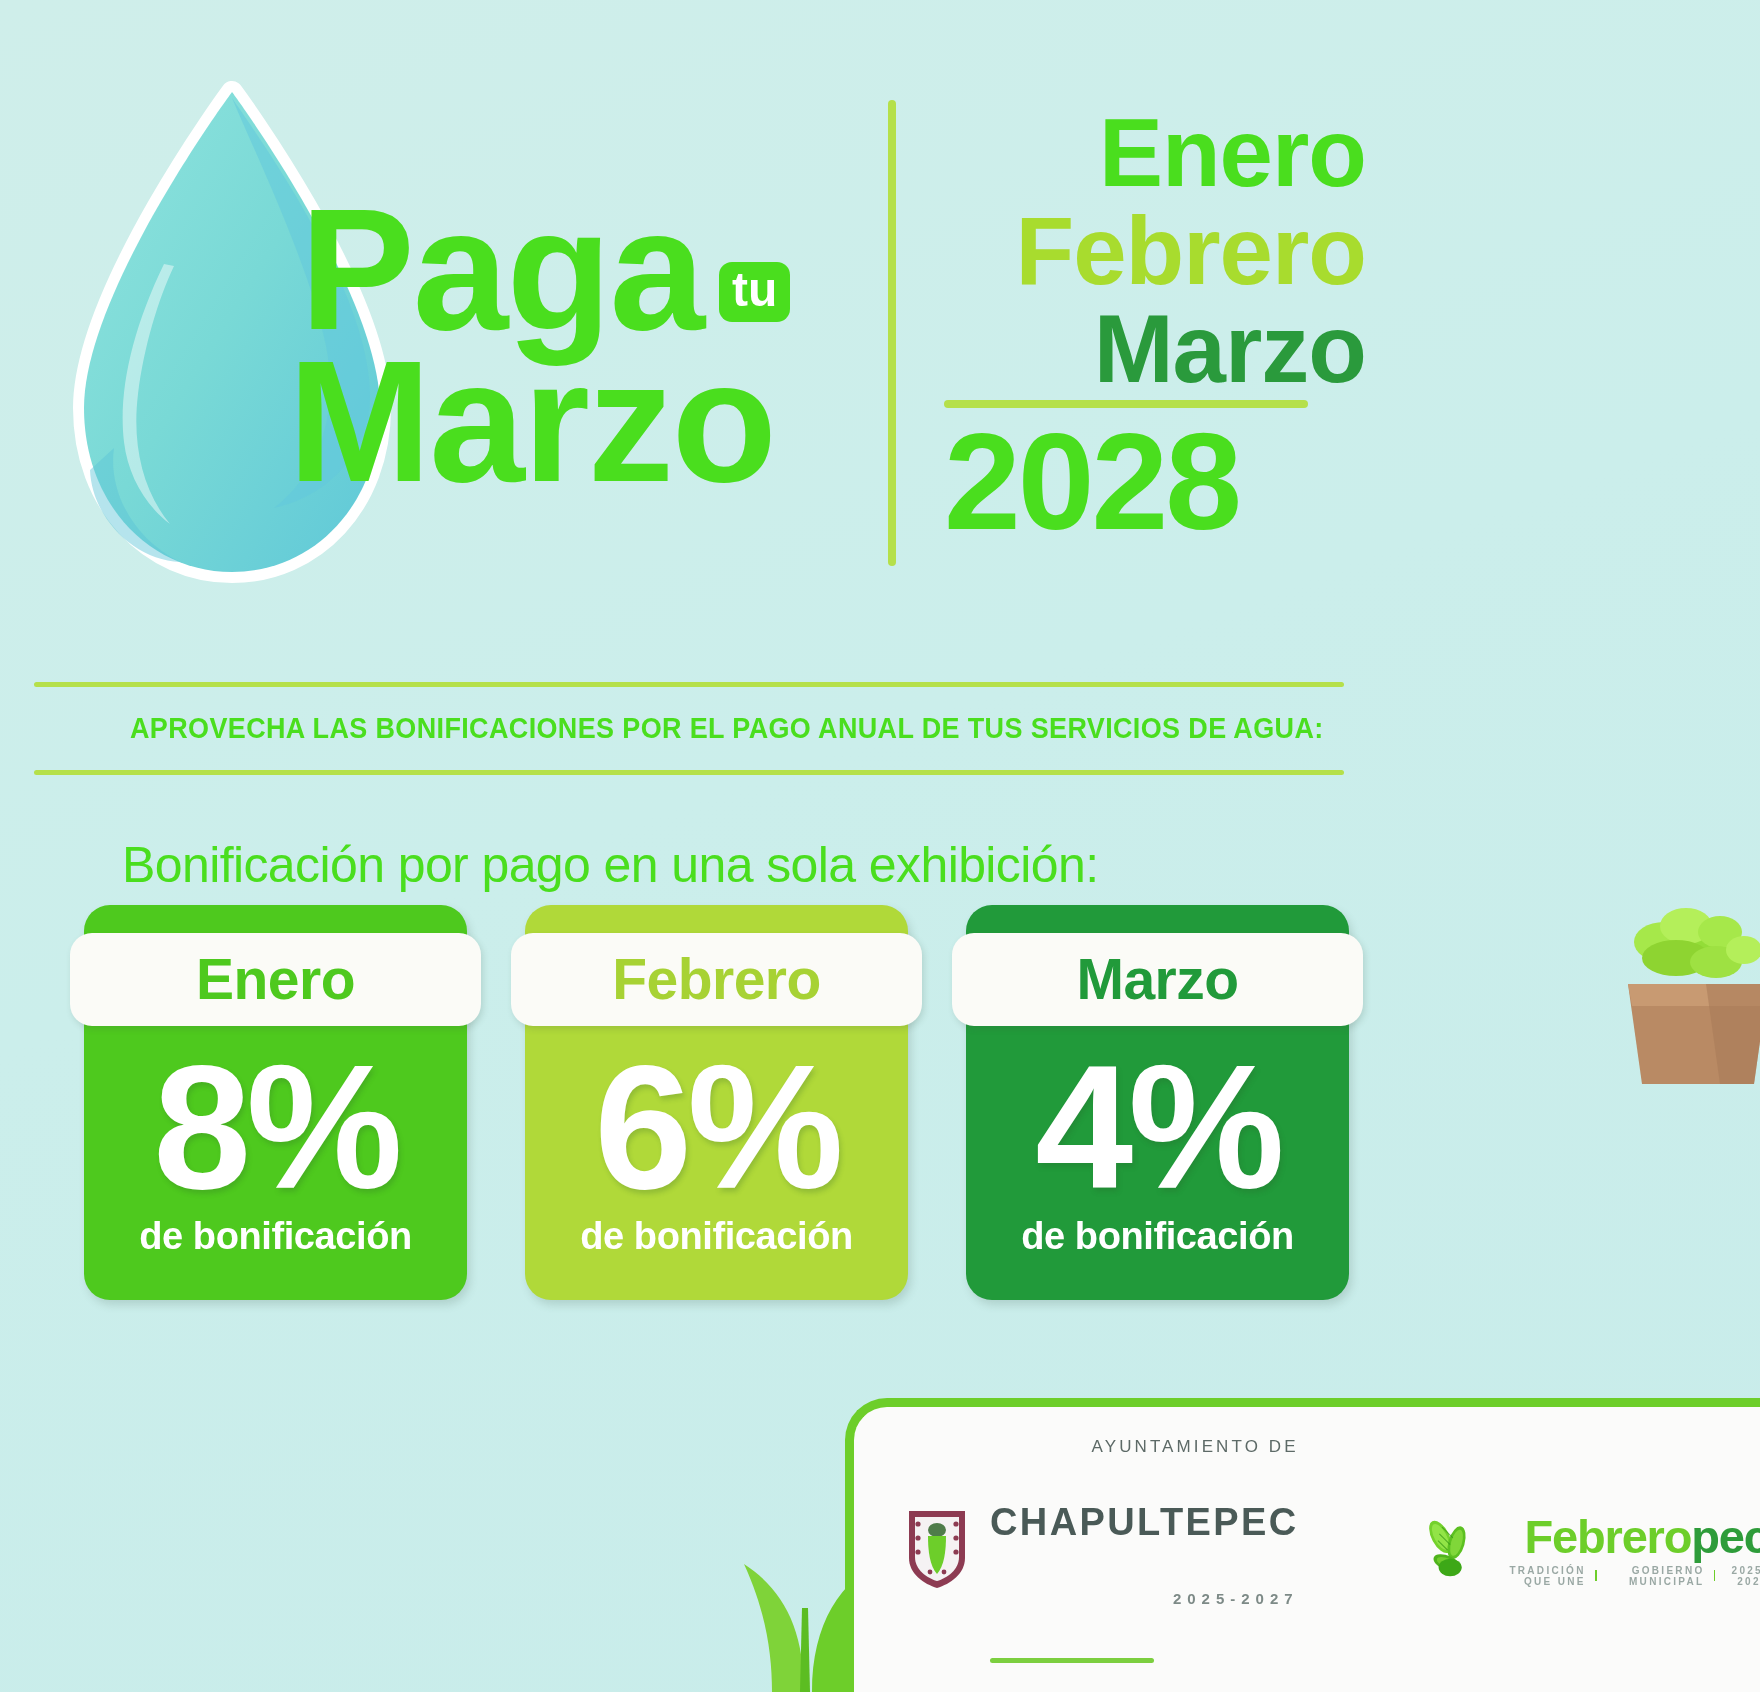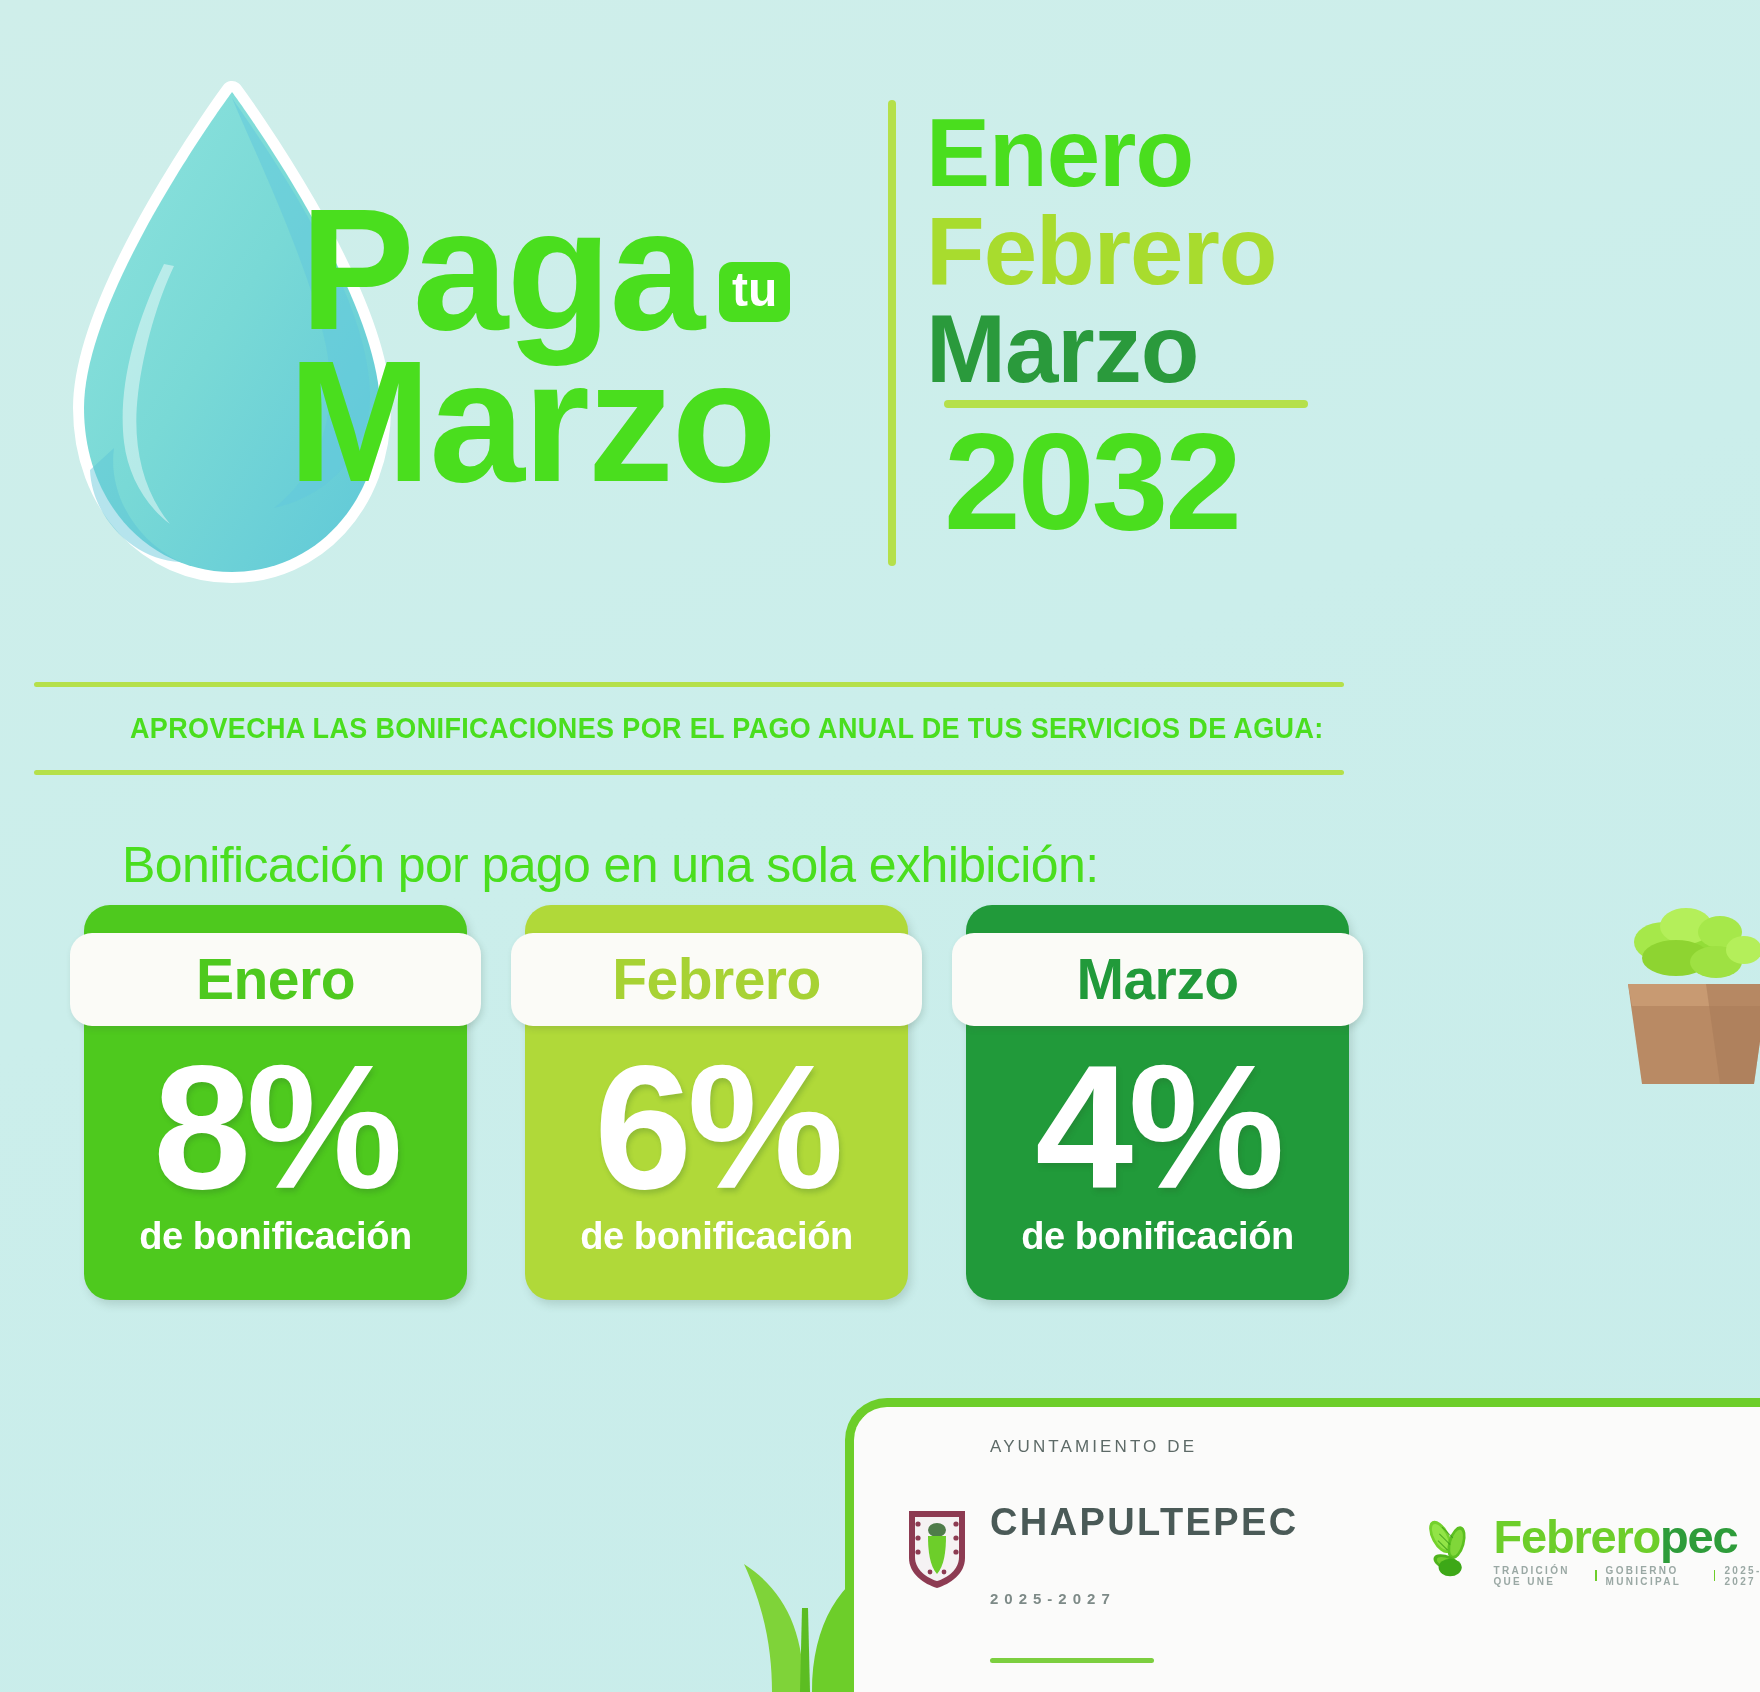--- a/index.html
+++ b/index.html
@@ -11,20 +11,21 @@
     background: #cdeeea;
     overflow: hidden;
   }
 
   #poster {
     position: relative;
     width: 1760px;
     height: 1692px;
     background: linear-gradient(160deg, #cfeeea 0%, #cbeeeb 45%, #c8ecea 100%);
     overflow: hidden;
+    text-align: right;
   }
 
   
   #hero {
     position: absolute;
     left: 0; top: 0;
     width: 1760px; height: 640px;
   }
 
   
@@ -308,21 +309,21 @@
 
     <div class="v-divider"></div>
 
     <div class="months">
       <div class="month-word m-enero">Enero</div>
       <div class="month-word m-febrero">Febrero</div>
       <div class="month-word m-marzo">Marzo</div>
     </div>
 
     <div class="h-rule"></div>
-    <div class="year">2032</div>
+    <div class="year">2028</div>
   </div>
 
   <div class="rule-thin" id="rule-top"></div>
   <div id="tagline">APROVECHA LAS BONIFICACIONES POR EL PAGO ANUAL DE TUS SERVICIOS DE AGUA:</div>
   <div class="rule-thin" id="rule-bottom"></div>
 
   <div id="subtitle">Bonificación por pago en una sola exhibición:</div>
 
   <div id="cactus">
     <svg viewBox="0 0 210 230" xmlns="http://www.w3.org/2000/svg">

